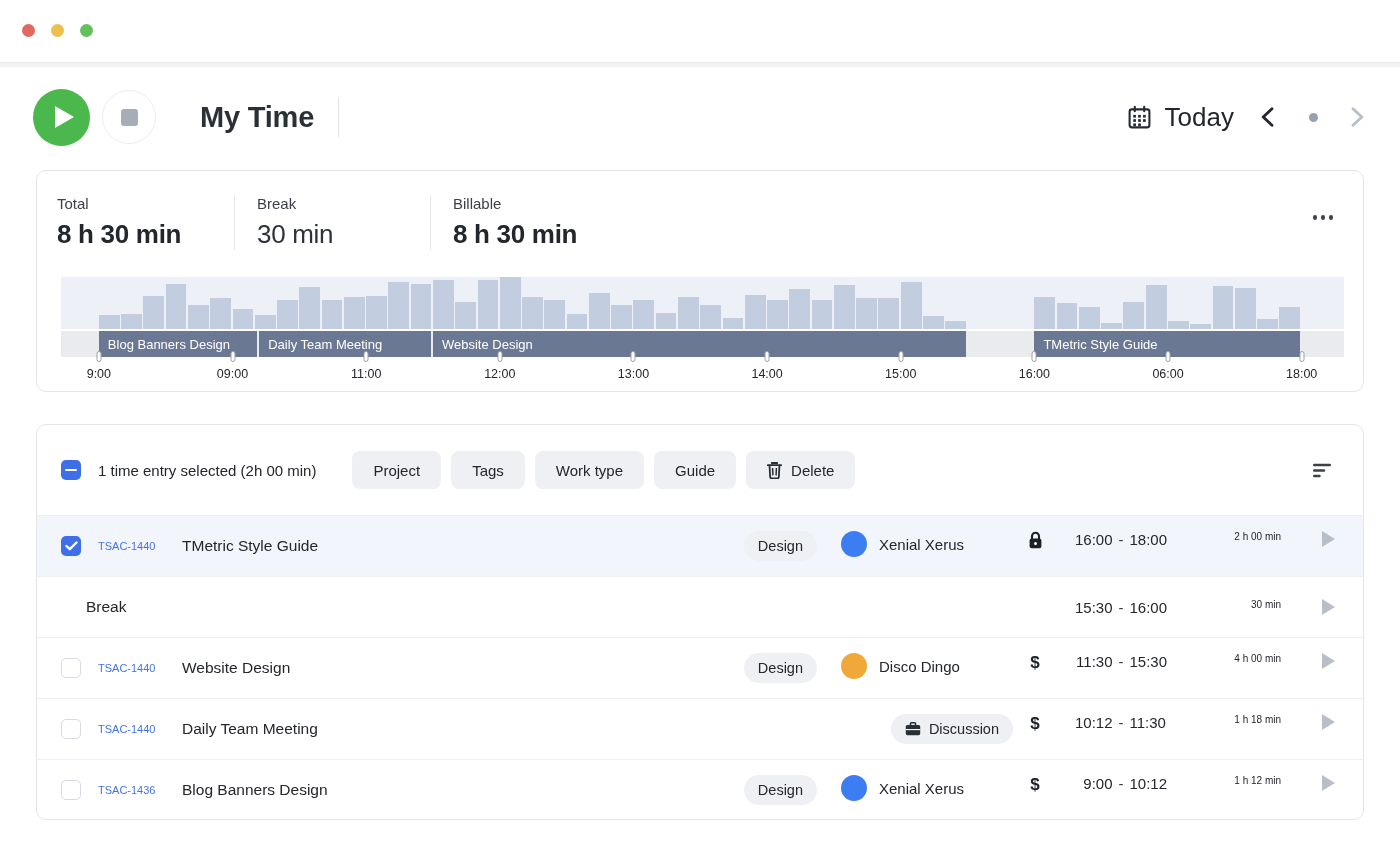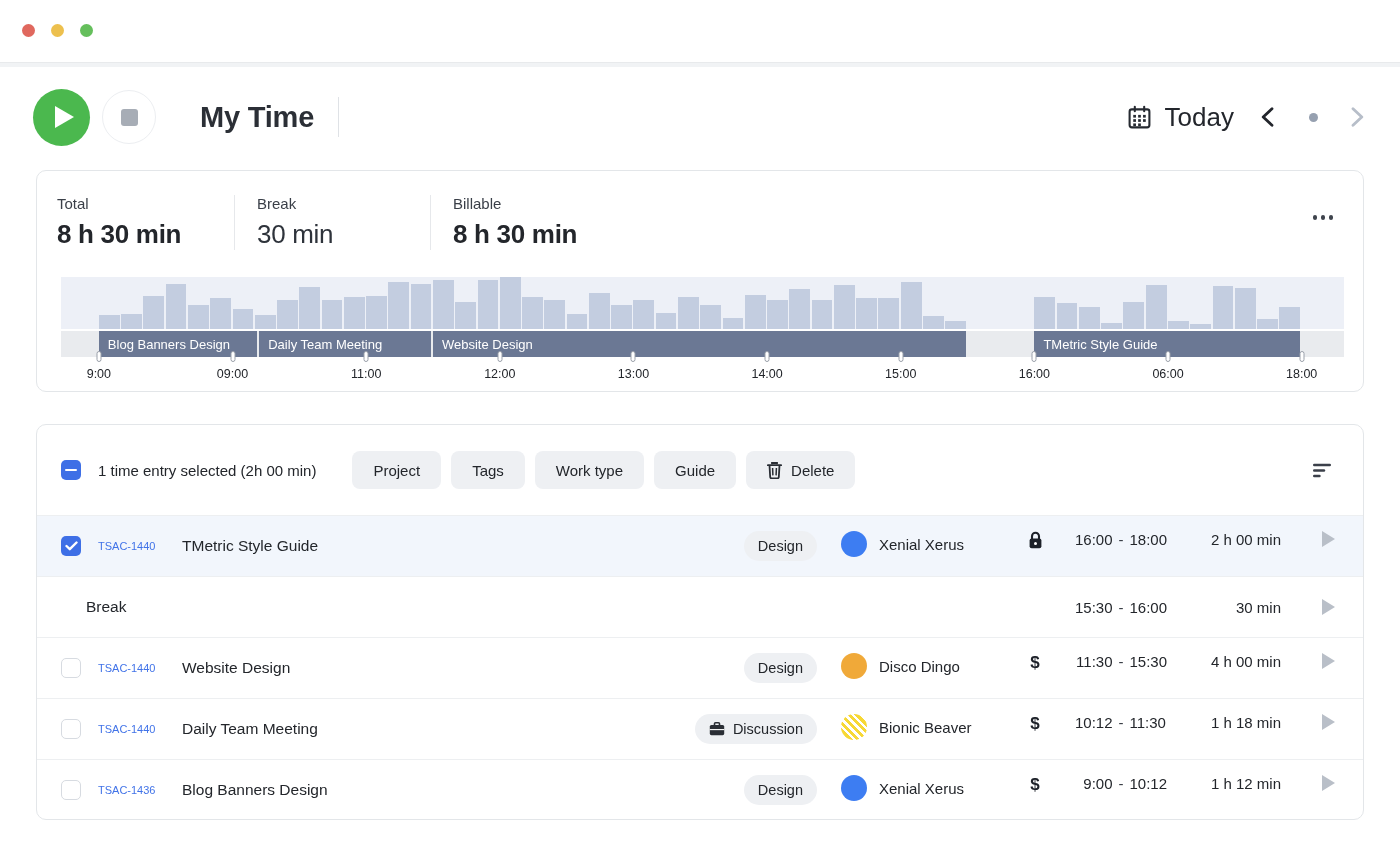--- a/index.html
+++ b/index.html
@@ -76,21 +76,21 @@
   .cell-member { width:196px; padding-left:24px; display:flex; align-items:center; }
   .avatar { width:26px; height:26px; border-radius:50%; flex:none; }
   .avatar.striped { background:repeating-linear-gradient(45deg,#f7d835 0,#f7d835 3px,#ffffff 3px,#ffffff 5.5px); }
   .member-name { font-size:15px; margin-left:12px; white-space:nowrap; }
   .cell-billable { width:44px; display:flex; justify-content:center; align-items:center; }
   .dollar { font-size:17px; font-weight:700; color:#1d2129; }
   .cell-time { width:128px; display:flex; justify-content:center; font-size:15px; color:#23262b; }
   .cell-time .t-start { width:44px; text-align:right; }
   .cell-time .t-dash { margin:0 6px; color:#3a3f47; }
   .cell-time .t-end { width:44px; text-align:left; }
-  .cell-duration { width:96px; text-align:right; font-size:15px; color:#23262b; white-space:nowrap; }
+  .cell-duration { width:96px; text-align:right; font-size:10px; color:#23262b; white-space:nowrap; }
   .cell-play { width:54px; display:flex; justify-content:flex-end; }
   .row-play { width:0; height:0; border-top:8px solid transparent; border-bottom:8px solid transparent; border-left:13px solid #b9bfc8; cursor:pointer; }
 
   svg { display:block; }
 </style>
 </head>
 <body>
 
 <div class="titlebar">
   <div class="traffic">
@@ -380,24 +380,20 @@
           <div class="cell-tag">
             <span class="pill">
               <svg width="16" height="14" viewBox="0 0 16 14">
                 <path d="M5.5 3 V1.8 a1 1 0 0 1 1-1 h3 a1 1 0 0 1 1 1 V3" fill="none" stroke="#2a2e35" stroke-width="1.6"></path>
                 <rect x="0.8" y="3" width="14.4" height="10.2" rx="1.6" fill="#2a2e35"></rect>
                 <line x1="0.8" y1="7.6" x2="15.2" y2="7.6" stroke="#fff" stroke-width="1.1"></line>
               </svg>
               <span>Discussion</span>
             </span>
           </div>
-          <div class="cell-member">
-            <span class="avatar striped"></span>
-            <span class="member-name">Bionic Beaver</span>
-          </div>
           <div class="cell-billable">
             <span class="dollar">$</span>
           </div>
           <div class="cell-time">
             <span class="t-start">10:12</span>
             <span class="t-dash">-</span>
             <span class="t-end">11:30</span>
           </div>
           <div class="cell-duration">1 h 18 min</div>
           <div class="cell-play">

